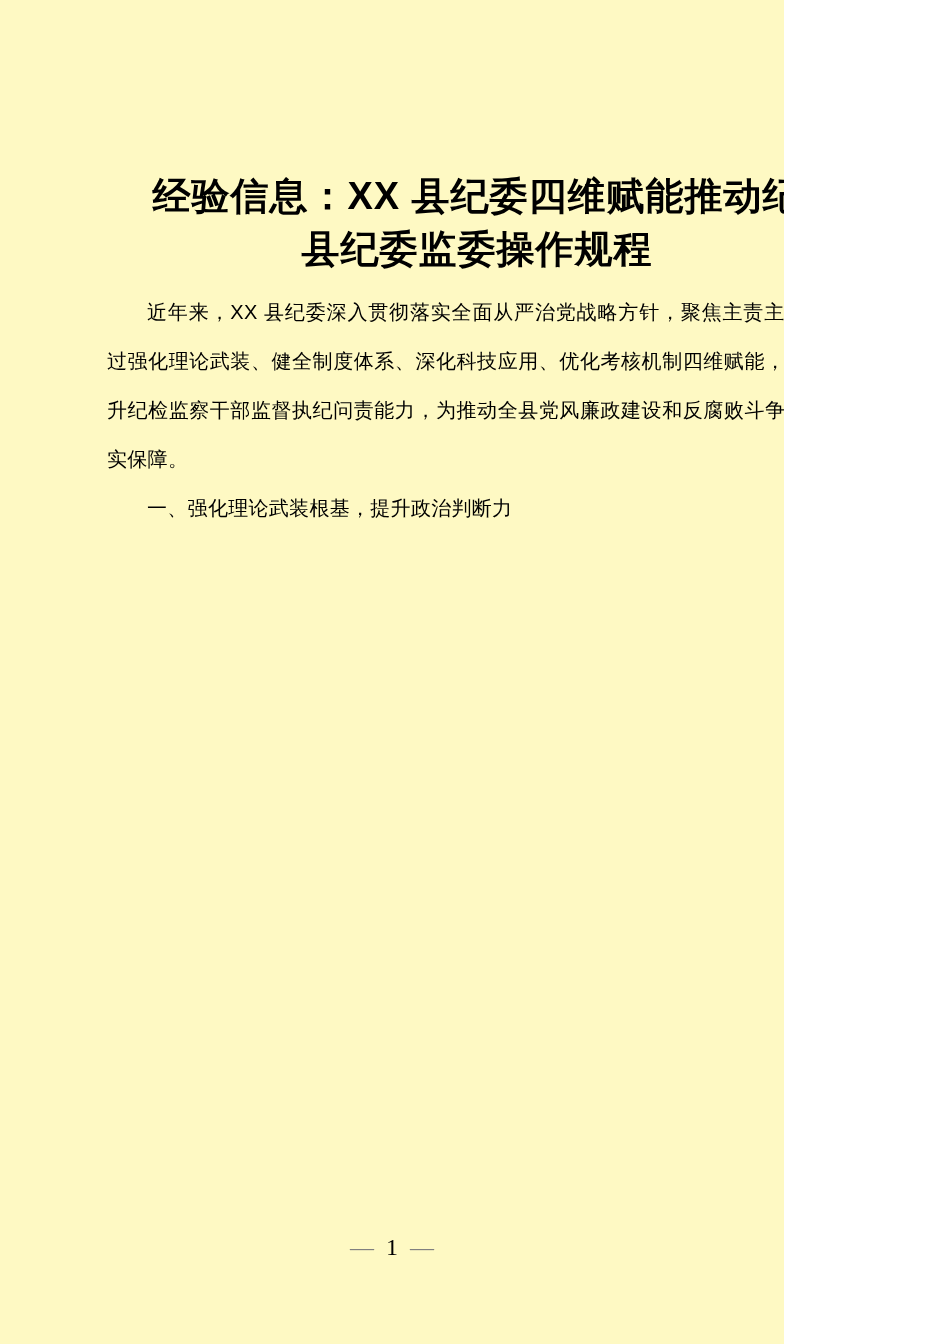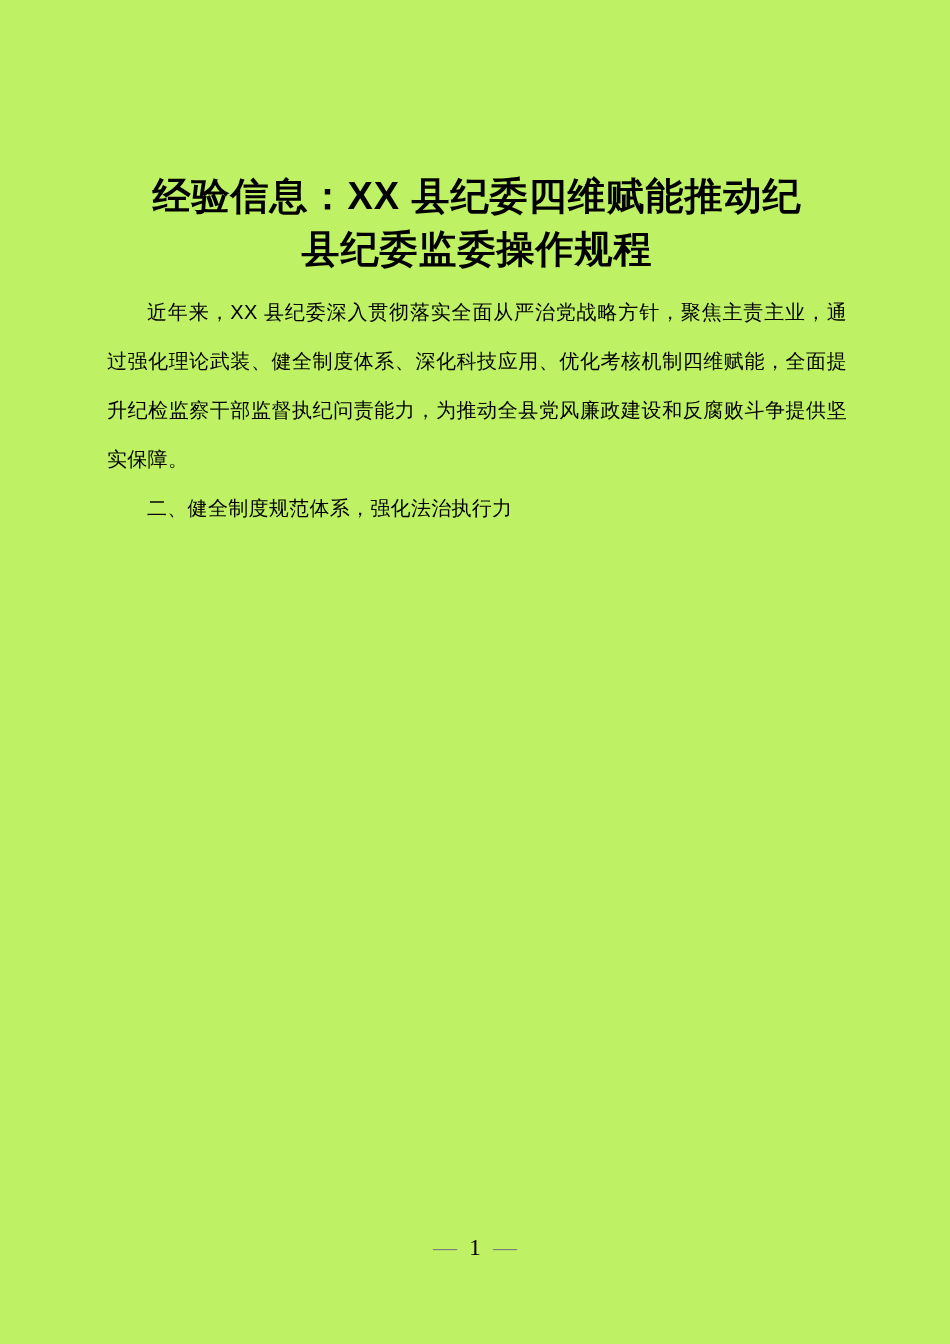--- a/index.html
+++ b/index.html
@@ -2,23 +2,23 @@
 <html><head>
 <meta charset="utf-8">
 <style>
   html, body {
     margin: 0;
     padding: 0;
     background: #ffffff;
   }
   .page {
     position: relative;
-    width: 950px;
+    width: 784px;
     height: 1344px;
-    background: #bef264;
+    background: #fef9c3;
     color: #000000;
     font-family: "Liberation Sans", "DejaVu Sans", sans-serif;
     overflow: hidden;
     text-decoration: underline;
   }
   .content {
     position: absolute;
     left: 107px;
     top: 170px;
     width: 740px;
@@ -68,23 +68,23 @@
 <div class="page">
   <div class="content">
 
     <h1 class="doc-title">
       <span class="title-line">经验信息：XX 县纪委四维赋能推动纪</span>
       <span class="title-line">县纪委监委操作规程</span>
     </h1>
 
     <p class="para">近年来，XX 县纪委深入贯彻落实全面从严治党战略方针，聚焦主责主业，通过强化理论武装、健全制度体系、深化科技应用、优化考核机制四维赋能，全面提升纪检监察干部监督执纪问责能力，为推动全县党风廉政建设和反腐败斗争提供坚实保障。</p>
 
+    <p class="para">一、强化理论武装根基，提升政治判断力</p>
 
 
-    <p class="para">二、健全制度规范体系，强化法治执行力</p>
 
 
   </div>
 
   <div class="footer">
     <span class="dash">—</span><span class="pagenum">1</span><span class="dash">—</span>
   </div>
 </div>
 
 </body></html>

